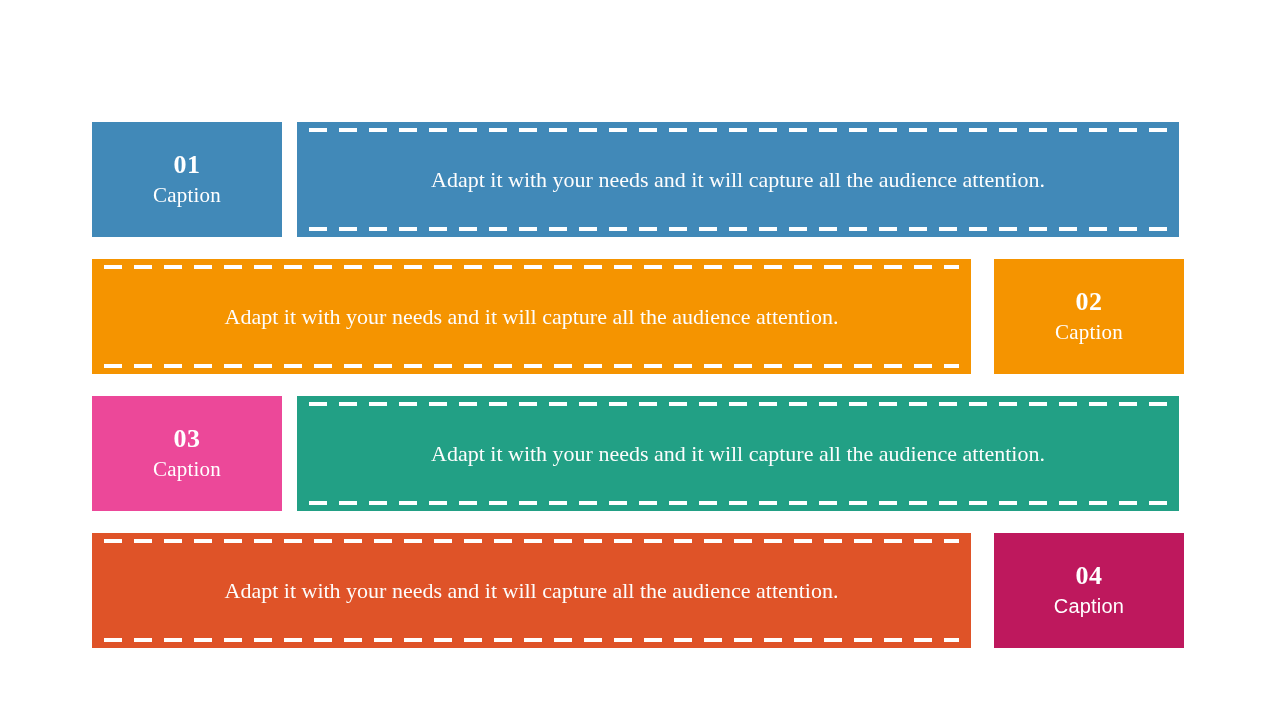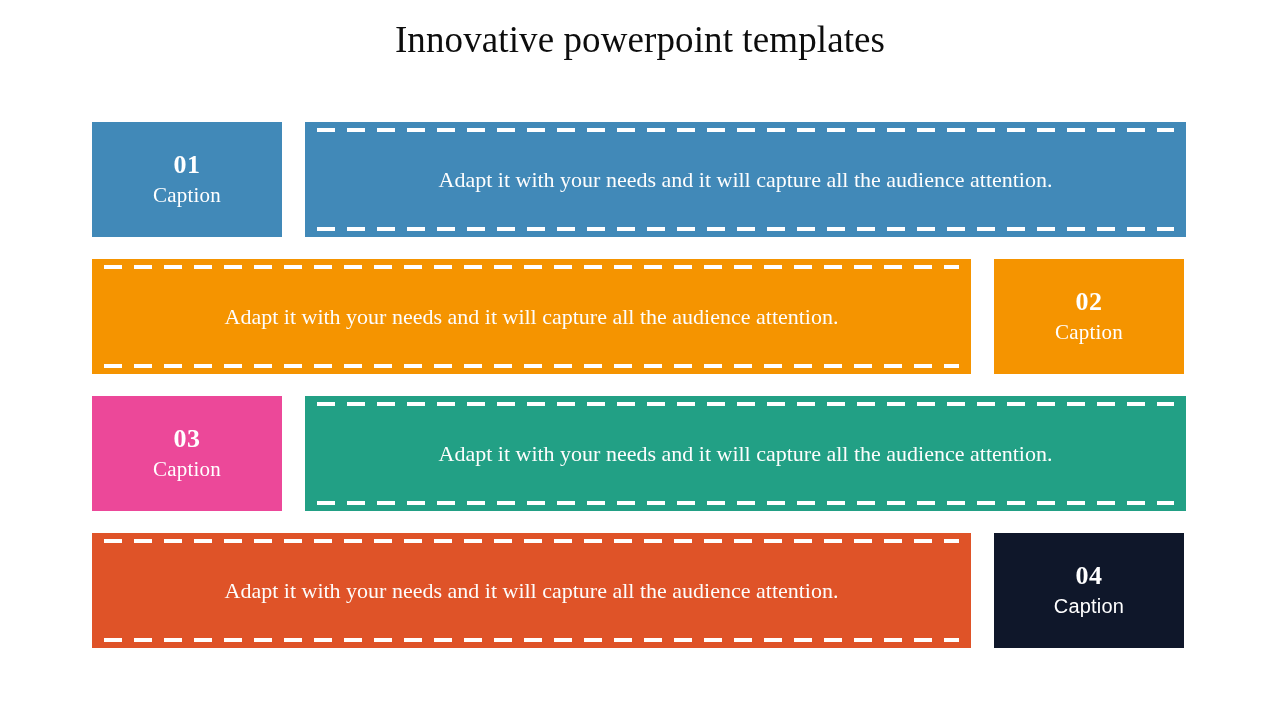--- a/index.html
+++ b/index.html
@@ -124,35 +124,34 @@
       #ffffff 18px,
       rgba(255,255,255,0) 18px,
       rgba(255,255,255,0) 30px
     );
   }
 
   .text-panel::before { top: 6px; }
   .text-panel::after  { bottom: 6px; }
 
   
-  .row.left-caption .caption-block { margin-right: 23px; }
+  .row.left-caption .caption-block { margin-right: 15px; }
   .row.right-caption { flex-direction: row-reverse; }
   .row.right-caption .caption-block { margin-left: 23px; }
 
   .row.right-caption .text-panel { margin-right: 0; }
 
   
   .row.right-caption { padding-right: 2px; }
 </style>
 </head>
 <body>
 
 <div class="slide" style="background-color: rgb(255, 255, 255);">
 
-  <div class="slide-title" style="color: rgb(13, 13, 13);">Innovative powerpoint templates</div>
 
   <div class="rows">
 
     <div class="row left-caption">
       <div class="caption-block" style="background-color: rgb(65, 137, 184);">
         <div class="caption-number">01</div>
         <div class="caption-label">Caption</div>
       </div>
       <div class="text-panel" style="margin-right: 0px; max-width: 882px; background-color: rgb(65, 137, 184);">
         <div class="panel-text">Adapt it with your needs and it will capture all the audience attention.</div>
@@ -173,21 +172,21 @@
       <div class="caption-block" style="background-color: #ec4899;">
         <div class="caption-number">03</div>
         <div class="caption-label">Caption</div>
       </div>
       <div class="text-panel" style="max-width: 882px; background-color: rgb(34, 160, 133);">
         <div class="panel-text">Adapt it with your needs and it will capture all the audience attention.</div>
       </div>
     </div>
 
     <div class="row right-caption">
-      <div class="caption-block" style="background-color: #0f172a; text-align: center;">
+      <div class="caption-block" style="background-color: #be185d; text-align: center;">
         <div class="caption-number">04</div>
         <div class="caption-label sans">Caption</div>
       </div>
       <div class="text-panel" style="max-width: 881px; background-color: rgb(223, 83, 40);">
         <div class="panel-text">Adapt it with your needs and it will capture all the audience attention.</div>
       </div>
     </div>
 
   </div>
 </div>

